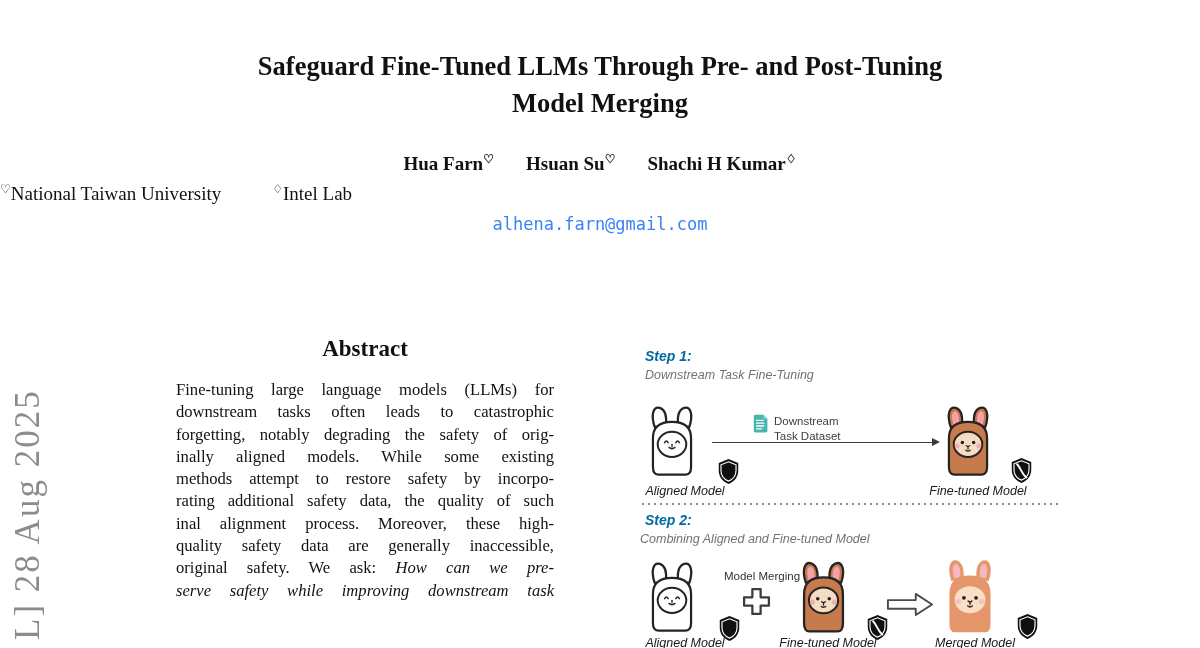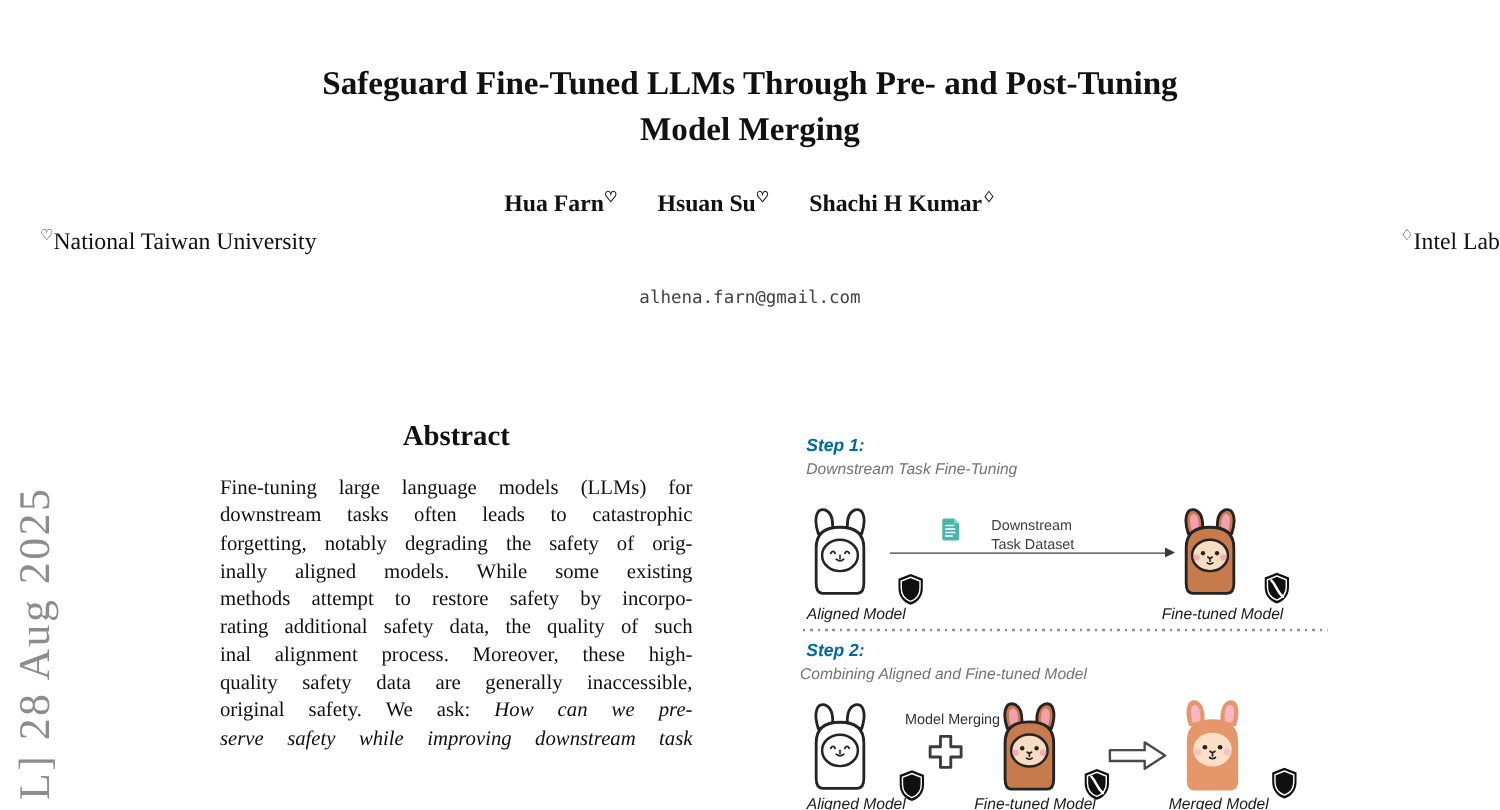--- a/index.html
+++ b/index.html
@@ -12,22 +12,22 @@
              font-family:"Liberation Serif",serif;font-size:35px;letter-spacing:2px;
              color:#8c8c8c;}
 
   
   .title{position:absolute;top:48px;left:0;right:0;text-align:center;
          font-size:26.5px;line-height:37px;font-weight:700;margin:0;}
   .authors{position:absolute;top:149px;left:0;right:0;text-align:center;}
   .author-row{display:flex;justify-content:center;gap:32px;font-weight:700;
               font-size:19px;line-height:30px;}
   .author-row sup,.affil-row sup{font-size:12px;line-height:0;}
-  .affil-row{display:flex;justify-content:space-between;gap:73px;font-size:19px;line-height:30px;margin-left:32px;}
-  .email{margin-top:21px;font-family:"DejaVu Sans Mono",monospace;font-size:14px;color:#404040;}
+  .affil-row{display:flex;justify-content:flex-start;gap:51px;font-size:19px;line-height:30px;}
+  .email{margin-top:5px;font-family:"DejaVu Sans Mono",monospace;font-size:17px;color:#3b82f6;}
 
   
   .abstract{position:absolute;left:176px;top:336px;width:378px;}
   .abstract h2{margin:0 0 17px 0;text-align:center;font-size:23px;font-weight:700;}
   .abs-line{text-align:justify;text-align-last:justify;font-size:16.6px;
             line-height:22.3px;height:22.3px;white-space:normal;}
   .abs-line .it{font-style:italic;}
 
   
   .figure{position:absolute;left:640px;top:330px;width:430px;height:330px;
@@ -119,21 +119,21 @@
 
   </svg>
       </span>
 
     <div class="harrow" style="left:72px;top:112px;width:226px"></div>
     <span class="doc-icon" style="left:113px;top:84px;width:16px;height:21px"><svg viewBox="0 0 20 24" xmlns="http://www.w3.org/2000/svg">
   <path d="M3 1 H13 L18 6 V21 Q18 23 16 23 H3 Q1 23 1 21 V3 Q1 1 3 1 Z" fill="#4AB5AC"></path>
   <path d="M13 1 L18 6 H13 Z" fill="#8AD4CC"></path>
   <path d="M4.5 8 H12.5 M4.5 11.5 H13.5 M4.5 15 H13.5 M4.5 18.5 H11" stroke="#ffffff" stroke-width="1.6" stroke-linecap="round"></path>
 </svg></span>
-    <div class="annot" style="left:153px;top:84px">
+    <div class="annot" style="left:134px;top:84px">
       <div>Downstream</div>
       <div>Task Dataset</div>
     </div>
 
     <span class="llama" style="left:302px;top:70px;width:52px;height:80px">
         <svg viewBox="0 0 60 84" xmlns="http://www.w3.org/2000/svg">
     <path d="M10 27 C5 12 9 3 16 5 C22 7 24 15 23 25 Z" fill="#C77A4B" stroke="#242424" stroke-width="2.6" stroke-linejoin="round"></path>
     <path d="M50 27 C55 12 51 3 44 5 C38 7 36 15 37 25 Z" fill="#C77A4B" stroke="#242424" stroke-width="2.6" stroke-linejoin="round"></path>
     <path d="M13 24 C10 13 12 8 16 9 C19 10 20 16 19.5 23 Z" fill="#F2A0AE"></path>
     <path d="M47 24 C50 13 48 8 44 9 C41 10 40 16 40.5 23 Z" fill="#F2A0AE"></path>

